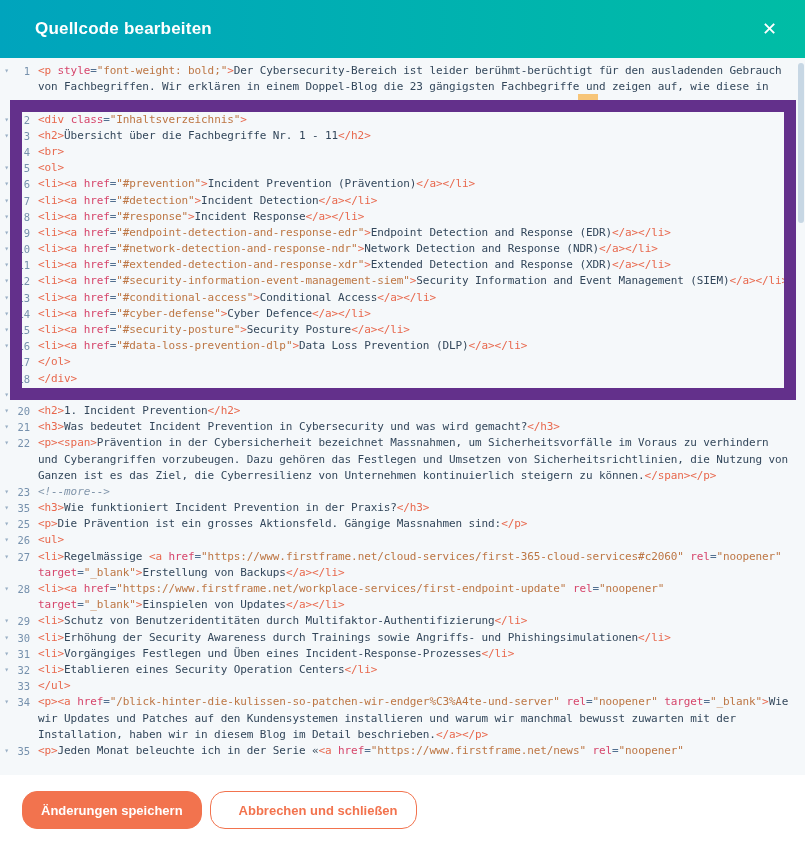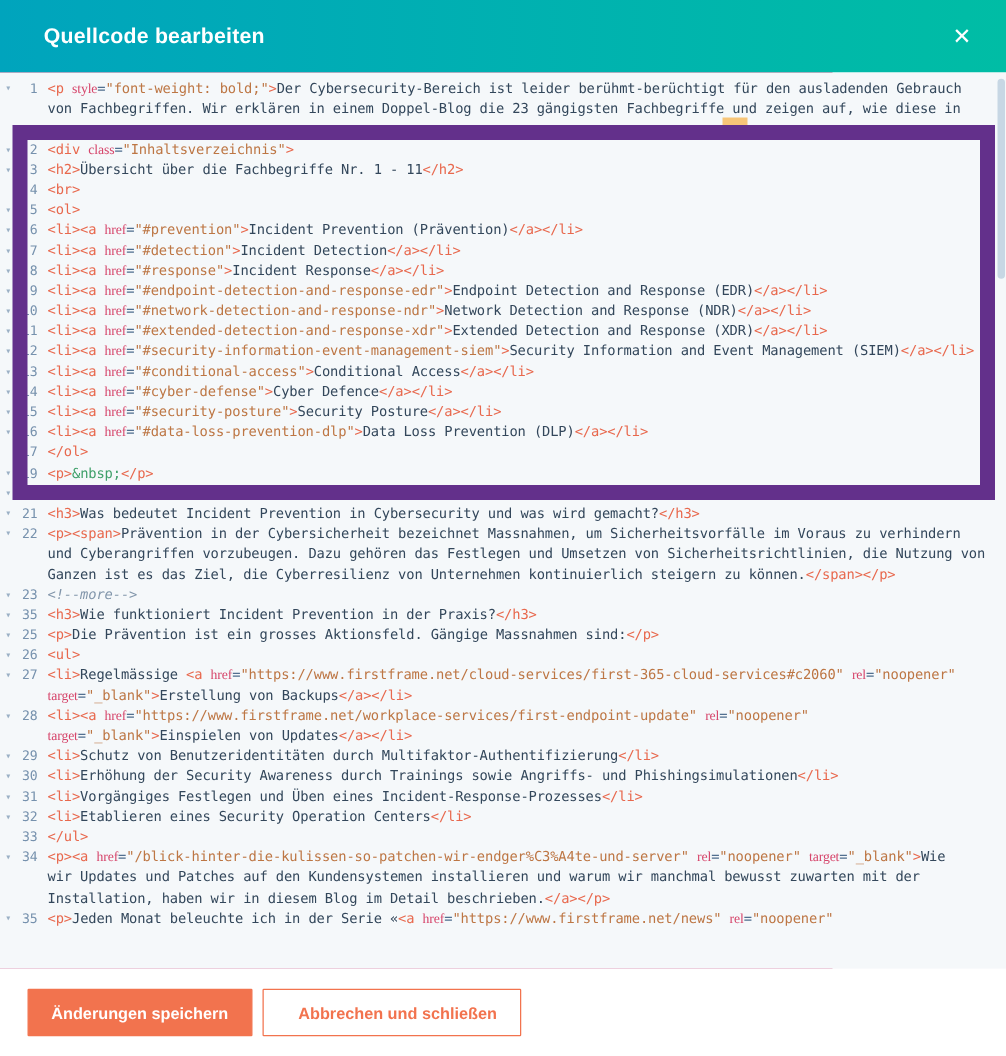--- a/index.html
+++ b/index.html
@@ -22,21 +22,21 @@
             font-family:"DejaVu Sans Mono", monospace; font-size:11px;
             letter-spacing:-0.1px; }
   .rows { position:absolute; left:0; top:5px; width:805px; }
   .crow { display:flex; height:16.2px; line-height:16.2px; white-space:pre; }
   .fold { width:13px; flex:0 0 13px; text-align:center; color:#9bb0c5;
           font-size:8px; line-height:16.2px; }
   .lnum { width:25px; flex:0 0 25px; text-align:right; padding-right:8px;
           color:#7691ad; font-size:10.5px; }
   .code { color:#33475b; }
   .t-tag { color:#e8684d; }
-  .t-attr { color:#d6456b;font-family:Liberation Serif, serif; }
+  .t-attr { color:#d6456b; }
   .t-pun { color:#516f90; }
   .t-str { color:#bd7644; }
   .t-txt { color:#33475b; }
   .t-ent { color:#3fa06a; }
   .t-cmt { color:#8296ab; font-style:italic; }
 
   
   .hl-frag { position:absolute; left:578px; top:36px; width:20px; height:6px;
              background:#f7c578; z-index:1; }
 
@@ -44,21 +44,21 @@
   .annotation { position:absolute; left:10px; top:42px; width:786px; height:300px;
                 border:12px solid #63308b; z-index:3; background:transparent; }
 
   
   .sb-thumb { position:absolute; right:1px; top:5px; width:6px; height:160px;
               background:#c7d7e4; border-radius:3px; z-index:2; }
 
   
   .ftr { position:absolute; left:0; top:775px; width:805px; height:70px;
          background:#ffffff; display:flex; align-items:center; padding-left:22px; }
-  .btn { height:38px; border-radius:1px; font-family:"Liberation Sans",sans-serif;
+  .btn { height:38px; border-radius:15px; font-family:"Liberation Sans",sans-serif;
          font-size:13px; font-weight:bold; padding:0 18px; cursor:pointer; }
   .btn-primary { background:#f2734e; border:1px solid #f2734e; color:#ffffff; }
   .btn-secondary { background:#ffffff; border:1px solid #f2734e; color:#f2734e;
                    margin-left:8px;padding-left:28px; }
 </style>
 </head>
 <body>
 
 <div class="modal">
 
@@ -81,20 +81,21 @@
         <div class="crow"><span class="fold">▾</span><span class="lnum">8</span><span class="code"><span class="t-tag">&lt;li&gt;&lt;a</span><span class="t-txt"> </span><span class="t-attr">href</span><span class="t-pun">=</span><span class="t-str">"#response"</span><span class="t-tag">&gt;</span><span class="t-txt">Incident Response</span><span class="t-tag">&lt;/a&gt;&lt;/li&gt;</span></span></div>
         <div class="crow"><span class="fold">▾</span><span class="lnum">9</span><span class="code"><span class="t-tag">&lt;li&gt;&lt;a</span><span class="t-txt"> </span><span class="t-attr">href</span><span class="t-pun">=</span><span class="t-str">"#endpoint-detection-and-response-edr"</span><span class="t-tag">&gt;</span><span class="t-txt">Endpoint Detection and Response (EDR)</span><span class="t-tag">&lt;/a&gt;&lt;/li&gt;</span></span></div>
         <div class="crow"><span class="fold">▾</span><span class="lnum">10</span><span class="code"><span class="t-tag">&lt;li&gt;&lt;a</span><span class="t-txt"> </span><span class="t-attr">href</span><span class="t-pun">=</span><span class="t-str">"#network-detection-and-response-ndr"</span><span class="t-tag">&gt;</span><span class="t-txt">Network Detection and Response (NDR)</span><span class="t-tag">&lt;/a&gt;&lt;/li&gt;</span></span></div>
         <div class="crow"><span class="fold">▾</span><span class="lnum">11</span><span class="code"><span class="t-tag">&lt;li&gt;&lt;a</span><span class="t-txt"> </span><span class="t-attr">href</span><span class="t-pun">=</span><span class="t-str">"#extended-detection-and-response-xdr"</span><span class="t-tag">&gt;</span><span class="t-txt">Extended Detection and Response (XDR)</span><span class="t-tag">&lt;/a&gt;&lt;/li&gt;</span></span></div>
         <div class="crow"><span class="fold">▾</span><span class="lnum">12</span><span class="code"><span class="t-tag">&lt;li&gt;&lt;a</span><span class="t-txt"> </span><span class="t-attr">href</span><span class="t-pun">=</span><span class="t-str">"#security-information-event-management-siem"</span><span class="t-tag">&gt;</span><span class="t-txt">Security Information and Event Management (SIEM)</span><span class="t-tag">&lt;/a&gt;&lt;/li&gt;</span></span></div>
         <div class="crow"><span class="fold">▾</span><span class="lnum">13</span><span class="code"><span class="t-tag">&lt;li&gt;&lt;a</span><span class="t-txt"> </span><span class="t-attr">href</span><span class="t-pun">=</span><span class="t-str">"#conditional-access"</span><span class="t-tag">&gt;</span><span class="t-txt">Conditional Access</span><span class="t-tag">&lt;/a&gt;&lt;/li&gt;</span></span></div>
         <div class="crow"><span class="fold">▾</span><span class="lnum">14</span><span class="code"><span class="t-tag">&lt;li&gt;&lt;a</span><span class="t-txt"> </span><span class="t-attr">href</span><span class="t-pun">=</span><span class="t-str">"#cyber-defense"</span><span class="t-tag">&gt;</span><span class="t-txt">Cyber Defence</span><span class="t-tag">&lt;/a&gt;&lt;/li&gt;</span></span></div>
         <div class="crow"><span class="fold">▾</span><span class="lnum">15</span><span class="code"><span class="t-tag">&lt;li&gt;&lt;a</span><span class="t-txt"> </span><span class="t-attr">href</span><span class="t-pun">=</span><span class="t-str">"#security-posture"</span><span class="t-tag">&gt;</span><span class="t-txt">Security Posture</span><span class="t-tag">&lt;/a&gt;&lt;/li&gt;</span></span></div>
         <div class="crow"><span class="fold">▾</span><span class="lnum">16</span><span class="code"><span class="t-tag">&lt;li&gt;&lt;a</span><span class="t-txt"> </span><span class="t-attr">href</span><span class="t-pun">=</span><span class="t-str">"#data-loss-prevention-dlp"</span><span class="t-tag">&gt;</span><span class="t-txt">Data Loss Prevention (DLP)</span><span class="t-tag">&lt;/a&gt;&lt;/li&gt;</span></span></div>
         <div class="crow"><span class="fold"></span><span class="lnum">17</span><span class="code"><span class="t-tag">&lt;/ol&gt;</span></span></div>
+        <div class="crow"><span class="fold"></span><span class="lnum">18</span><span class="code"><span class="t-tag">&lt;/div&gt;</span></span></div>
         <div class="crow"><span class="fold">▾</span><span class="lnum">19</span><span class="code"><span class="t-tag">&lt;p&gt;</span><span class="t-ent">&amp;nbsp;</span><span class="t-tag">&lt;/p&gt;</span></span></div>
         <div class="crow"><span class="fold">▾</span><span class="lnum">20</span><span class="code"><span class="t-tag">&lt;h2&gt;</span><span class="t-txt">1. Incident Prevention</span><span class="t-tag">&lt;/h2&gt;</span></span></div>
         <div class="crow"><span class="fold">▾</span><span class="lnum">21</span><span class="code"><span class="t-tag">&lt;h3&gt;</span><span class="t-txt">Was bedeutet Incident Prevention in Cybersecurity und was wird gemacht?</span><span class="t-tag">&lt;/h3&gt;</span></span></div>
         <div class="crow"><span class="fold">▾</span><span class="lnum">22</span><span class="code"><span class="t-tag">&lt;p&gt;&lt;span&gt;</span><span class="t-txt">Prävention in der Cybersicherheit bezeichnet Massnahmen, um Sicherheitsvorfälle im Voraus zu verhindern</span></span></div>
         <div class="crow"><span class="fold"></span><span class="lnum"></span><span class="code"><span class="t-txt">und Cyberangriffen vorzubeugen. Dazu gehören das Festlegen und Umsetzen von Sicherheitsrichtlinien, die Nutzung von</span></span></div>
         <div class="crow"><span class="fold"></span><span class="lnum"></span><span class="code"><span class="t-txt">Ganzen ist es das Ziel, die Cyberresilienz von Unternehmen kontinuierlich steigern zu können.</span><span class="t-tag">&lt;/span&gt;&lt;/p&gt;</span></span></div>
         <div class="crow"><span class="fold">▾</span><span class="lnum">23</span><span class="code"><span class="t-cmt">&lt;!--more--&gt;</span></span></div>
         <div class="crow"><span class="fold">▾</span><span class="lnum">35</span><span class="code"><span class="t-tag">&lt;h3&gt;</span><span class="t-txt">Wie funktioniert Incident Prevention in der Praxis?</span><span class="t-tag">&lt;/h3&gt;</span></span></div>
         <div class="crow"><span class="fold">▾</span><span class="lnum">25</span><span class="code"><span class="t-tag">&lt;p&gt;</span><span class="t-txt">Die Prävention ist ein grosses Aktionsfeld. Gängige Massnahmen sind:</span><span class="t-tag">&lt;/p&gt;</span></span></div>
         <div class="crow"><span class="fold">▾</span><span class="lnum">26</span><span class="code"><span class="t-tag">&lt;ul&gt;</span></span></div>

